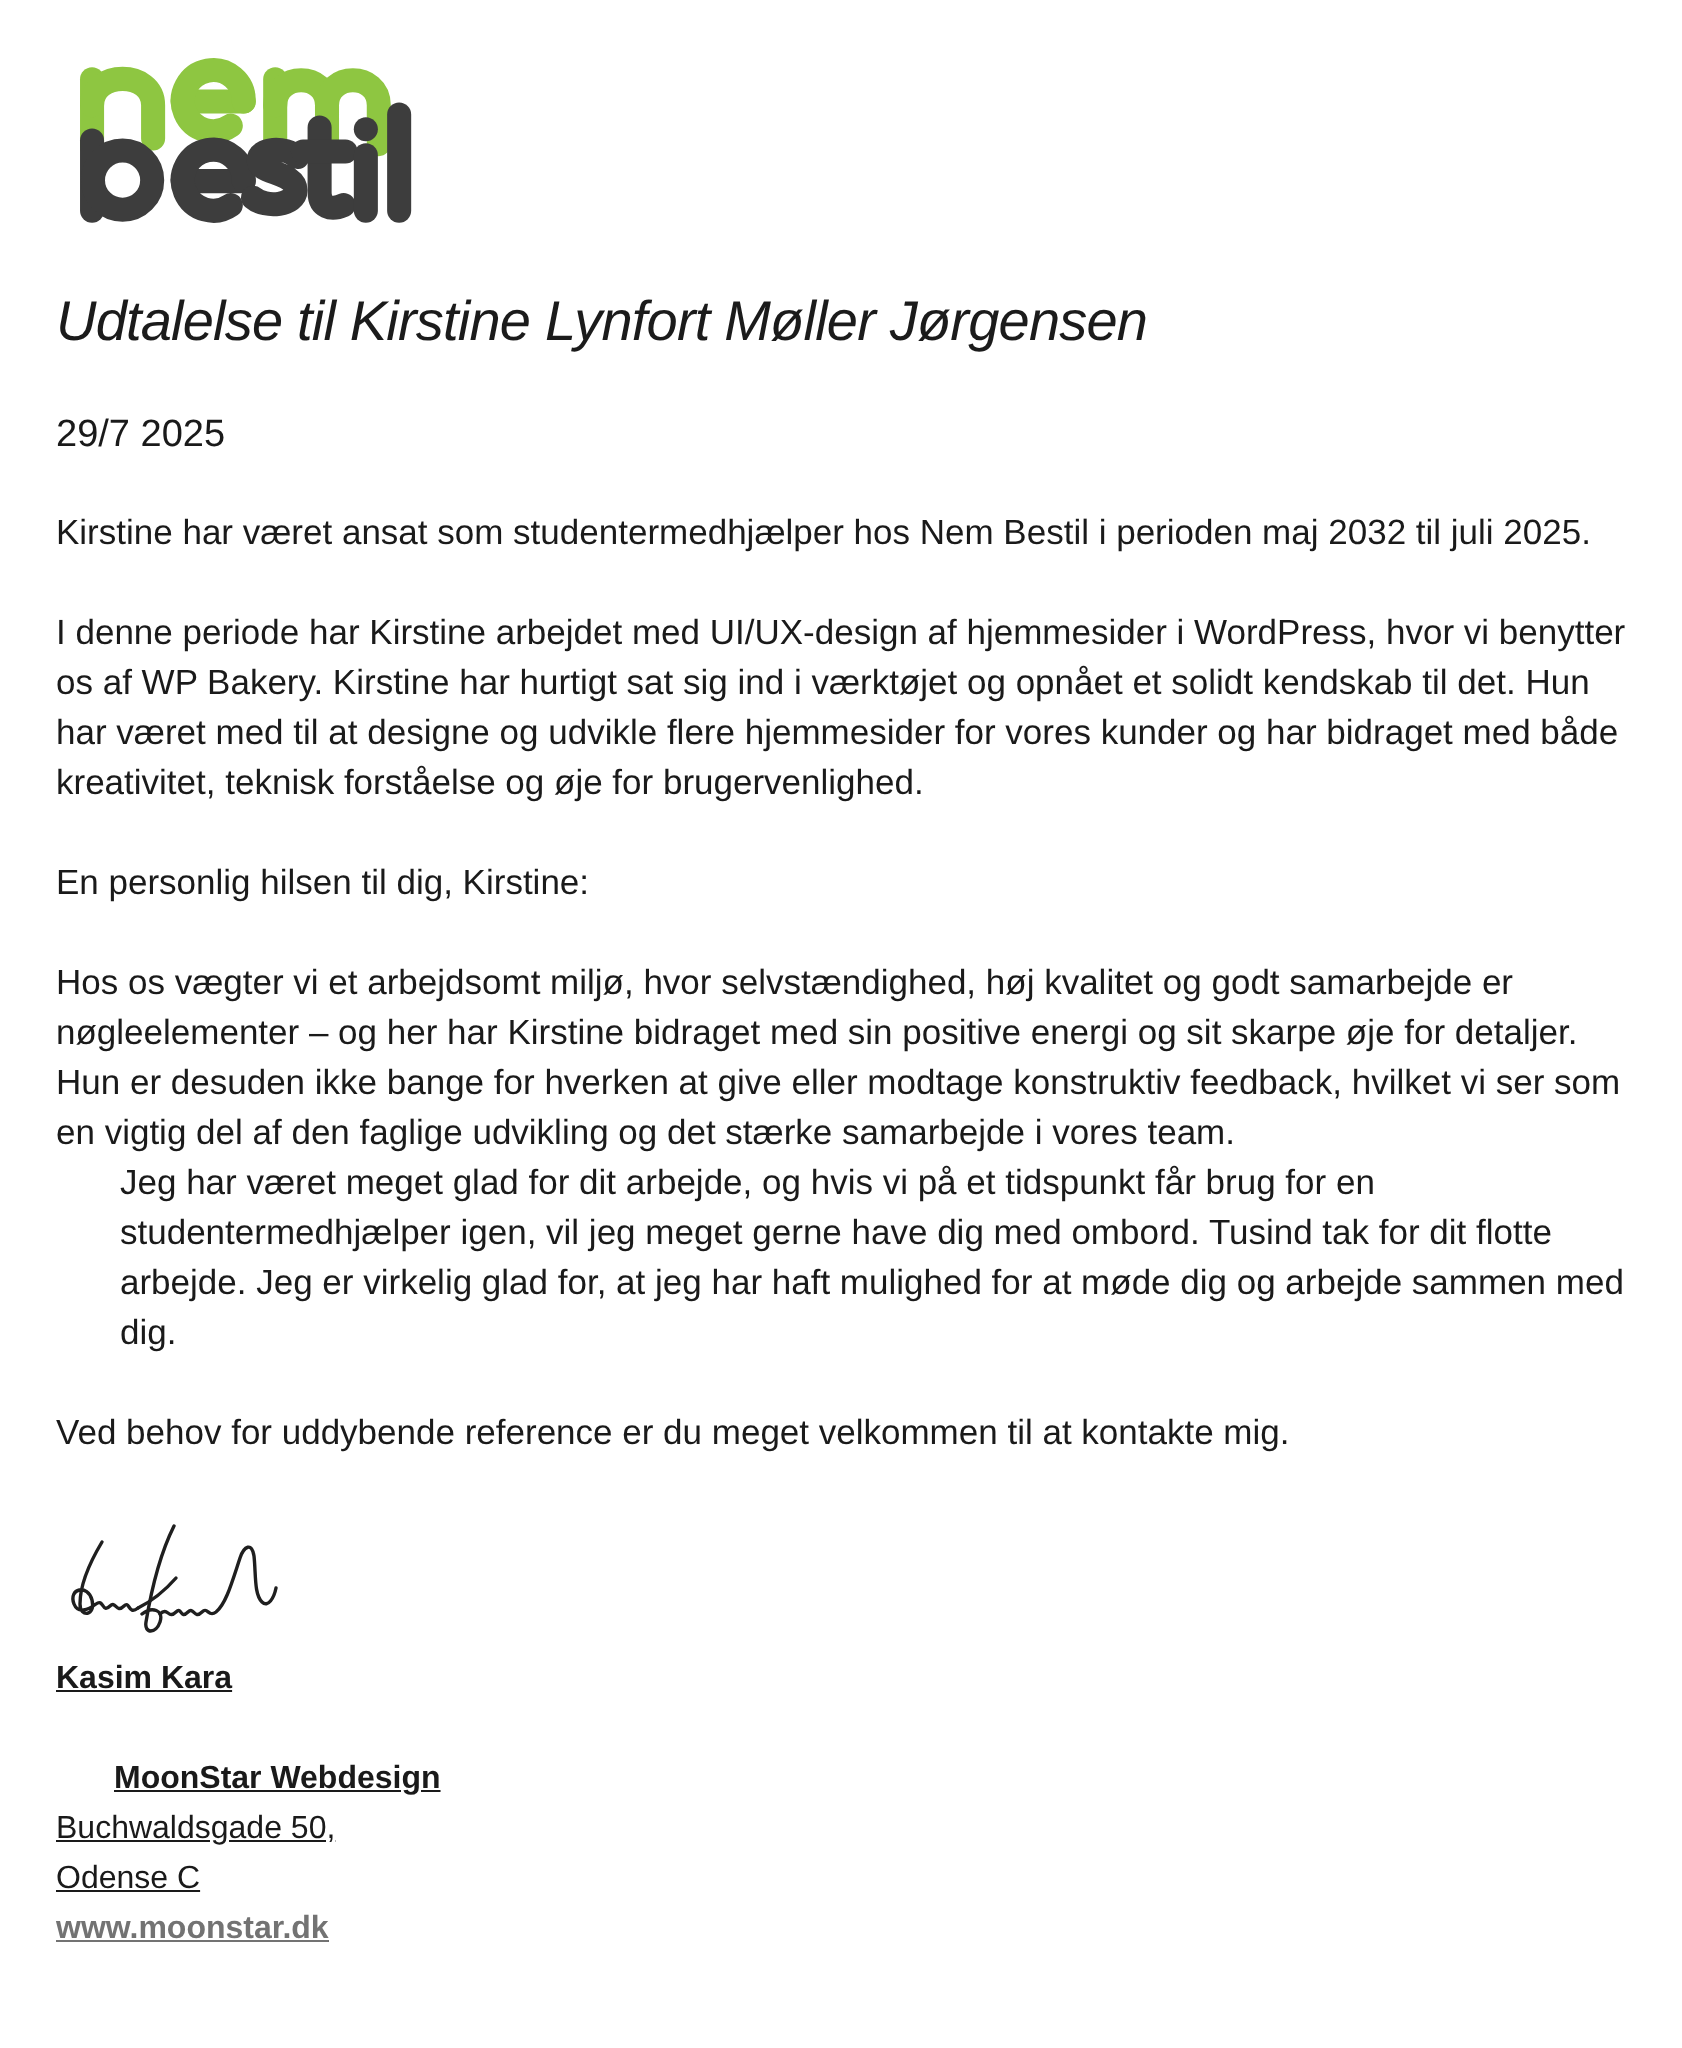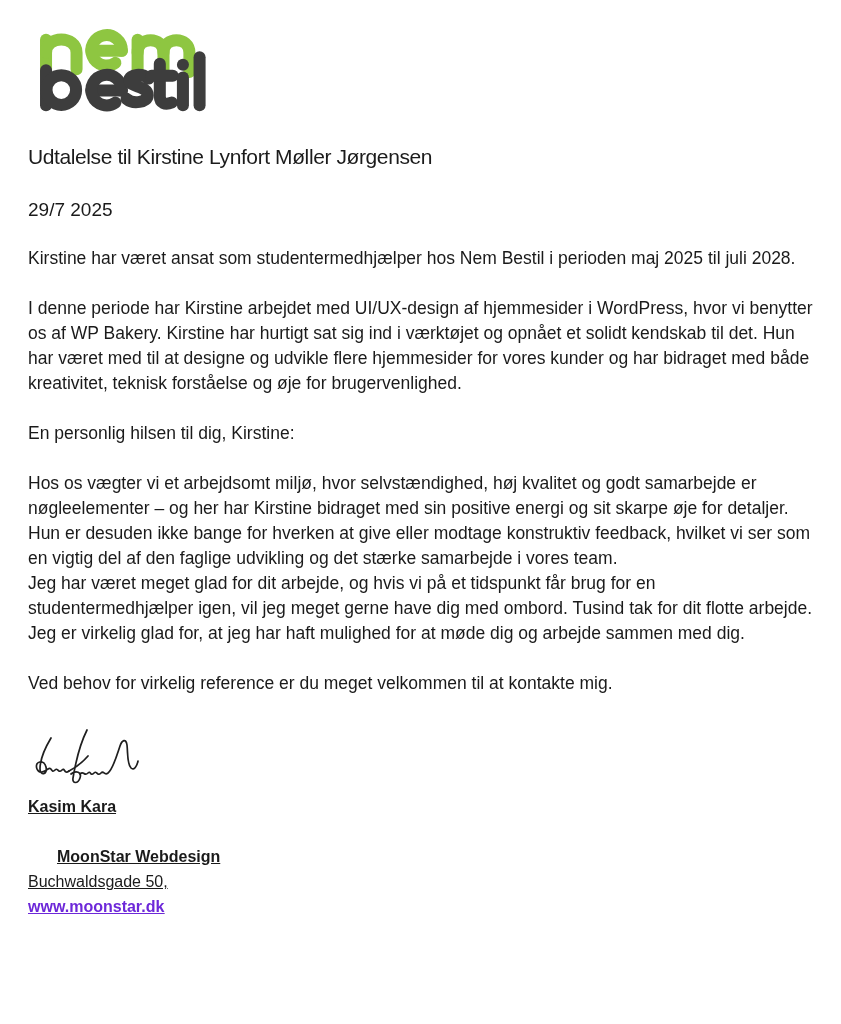--- a/index.html
+++ b/index.html
@@ -9,51 +9,52 @@
     height: 1024px;
     box-sizing: border-box;
     padding: 18px 26px 0 28px;
     background: #ffffff;
     font-family: "Liberation Sans", sans-serif;
     color: #1a1a1a;
     overflow: hidden;
   }
   .logo { display: block; margin: 2px 0 0 6px; }
   .letter-title {
-    font-size: 21px;
+    font-size: 28px;
     font-weight: 400;
     letter-spacing: -0.4px;
     color: #1b1b1b;
     margin: 32px 0 0 0;
     line-height: 1.15;
+    font-style: italic;
   }
   .letter-date {
     font-size: 19px;
     margin: 30px 0 0 0;
   }
   .body-par {
     font-size: 17.5px;
     line-height: 25px;
     margin: 25px 0 0 0;
     max-width: 788px;
   }
-  .body-par.tight { margin-top: 0; }
+  .body-par.tight { margin-top: 0; margin-left: 32px; }
   .signature-svg { display: block; margin: 32px 0 0 2px; }
   .sig-line {
     font-size: 16px;
     line-height: 25px;
     margin: 0;
     text-decoration: underline;
   }
   .sig-name { font-weight: 700; margin-top: 4px; }
   .company-block { margin-top: 25px; }
   .company-name { font-weight: 700; margin-left: 29px; }
   .website-link {
     font-weight: 700;
-    color: #6d28d9;
+    color: #737373;
     text-decoration: underline;
     cursor: pointer;
   }
 </style>
 </head>
 <body>
 
 <div class="page">
 
   <svg class="logo" width="185" height="93" viewBox="0 0 200 100" aria-hidden="true">
@@ -78,37 +79,38 @@
       <path d="M 127 60 L 150 60"></path>
       <path d="M 161 62 L 161 92"></path>
       <path d="M 179 40 L 179 92"></path>
       <circle cx="161" cy="48" r="6.5" fill="#3d3d3d" stroke="none"></circle>
     </g>
   </svg>
 
   <h1 class="letter-title">Udtalelse til Kirstine Lynfort Møller Jørgensen</h1>
   <p class="letter-date">29/7 2025</p>
 
-  <p class="body-par">Kirstine har været ansat som studentermedhjælper hos Nem Bestil i perioden maj 2025 til juli 2028.</p>
+  <p class="body-par">Kirstine har været ansat som studentermedhjælper hos Nem Bestil i perioden maj 2032 til juli 2025.</p>
   <p class="body-par">I denne periode har Kirstine arbejdet med UI/UX-design af hjemmesider i WordPress, hvor vi benytter os af WP Bakery. Kirstine har hurtigt sat sig ind i værktøjet og opnået et solidt kendskab til det. Hun har været med til at designe og udvikle flere hjemmesider for vores kunder og har bidraget med både kreativitet, teknisk forståelse og øje for brugervenlighed.</p>
   <p class="body-par">En personlig hilsen til dig, Kirstine:</p>
   <p class="body-par">Hos os vægter vi et arbejdsomt miljø, hvor selvstændighed, høj kvalitet og godt samarbejde er nøgleelementer – og her har Kirstine bidraget med sin positive energi og sit skarpe øje for detaljer. Hun er desuden ikke bange for hverken at give eller modtage konstruktiv feedback, hvilket vi ser som en vigtig del af den faglige udvikling og det stærke samarbejde i vores team.</p>
   <p class="body-par tight">Jeg har været meget glad for dit arbejde, og hvis vi på et tidspunkt får brug for en studentermedhjælper igen, vil jeg meget gerne have dig med ombord. Tusind tak for dit flotte arbejde. Jeg er virkelig glad for, at jeg har haft mulighed for at møde dig og arbejde sammen med dig.</p>
-  <p class="body-par">Ved behov for virkelig reference er du meget velkommen til at kontakte mig.</p>
+  <p class="body-par">Ved behov for uddybende reference er du meget velkommen til at kontakte mig.</p>
 
   <svg class="signature-svg" width="122" height="62" viewBox="0 0 120 62" aria-hidden="true">
     <g fill="none" stroke="#1f1f1f" stroke-width="1.7" stroke-linecap="round" stroke-linejoin="round">
       <path d="M 20 10 C 14 20, 9 32, 9 41 C 9 48, 17 47, 15 39 C 13 31, 3 33, 6 41 C 8 46, 13 44, 17 41 C 21 38, 20 46, 24 42 C 27 39, 27 46, 31 42 C 34 39, 33 47, 38 43"></path>
       <path d="M 56 2 C 49 16, 45 32, 42 50 C 41 56, 47 56, 49 50 C 51 44, 45 42, 40 46"></path>
       <path d="M 38 43 C 44 40, 50 36, 57 28"></path>
       <path d="M 49 46 C 53 42, 53 49, 57 45 C 60 42, 59 49, 63 45 C 66 42, 66 49, 70 45 C 73 42, 73 48, 77 45 C 82 41, 85 30, 89 18 C 91 12, 95 10, 96 17 C 97 26, 96 36, 100 40 C 103 43, 106 38, 107 33"></path>
     </g>
   </svg>
 
   <p class="sig-line sig-name">Kasim Kara</p>
 
   <div class="company-block">
     <p class="sig-line company-name">MoonStar Webdesign</p>
     <p class="sig-line">Buchwaldsgade 50,</p>
+    <p class="sig-line">Odense C</p>
     <p class="sig-line"><a class="website-link">www.moonstar.dk</a></p>
   </div>
 
 </div>
 
 </body></html>

